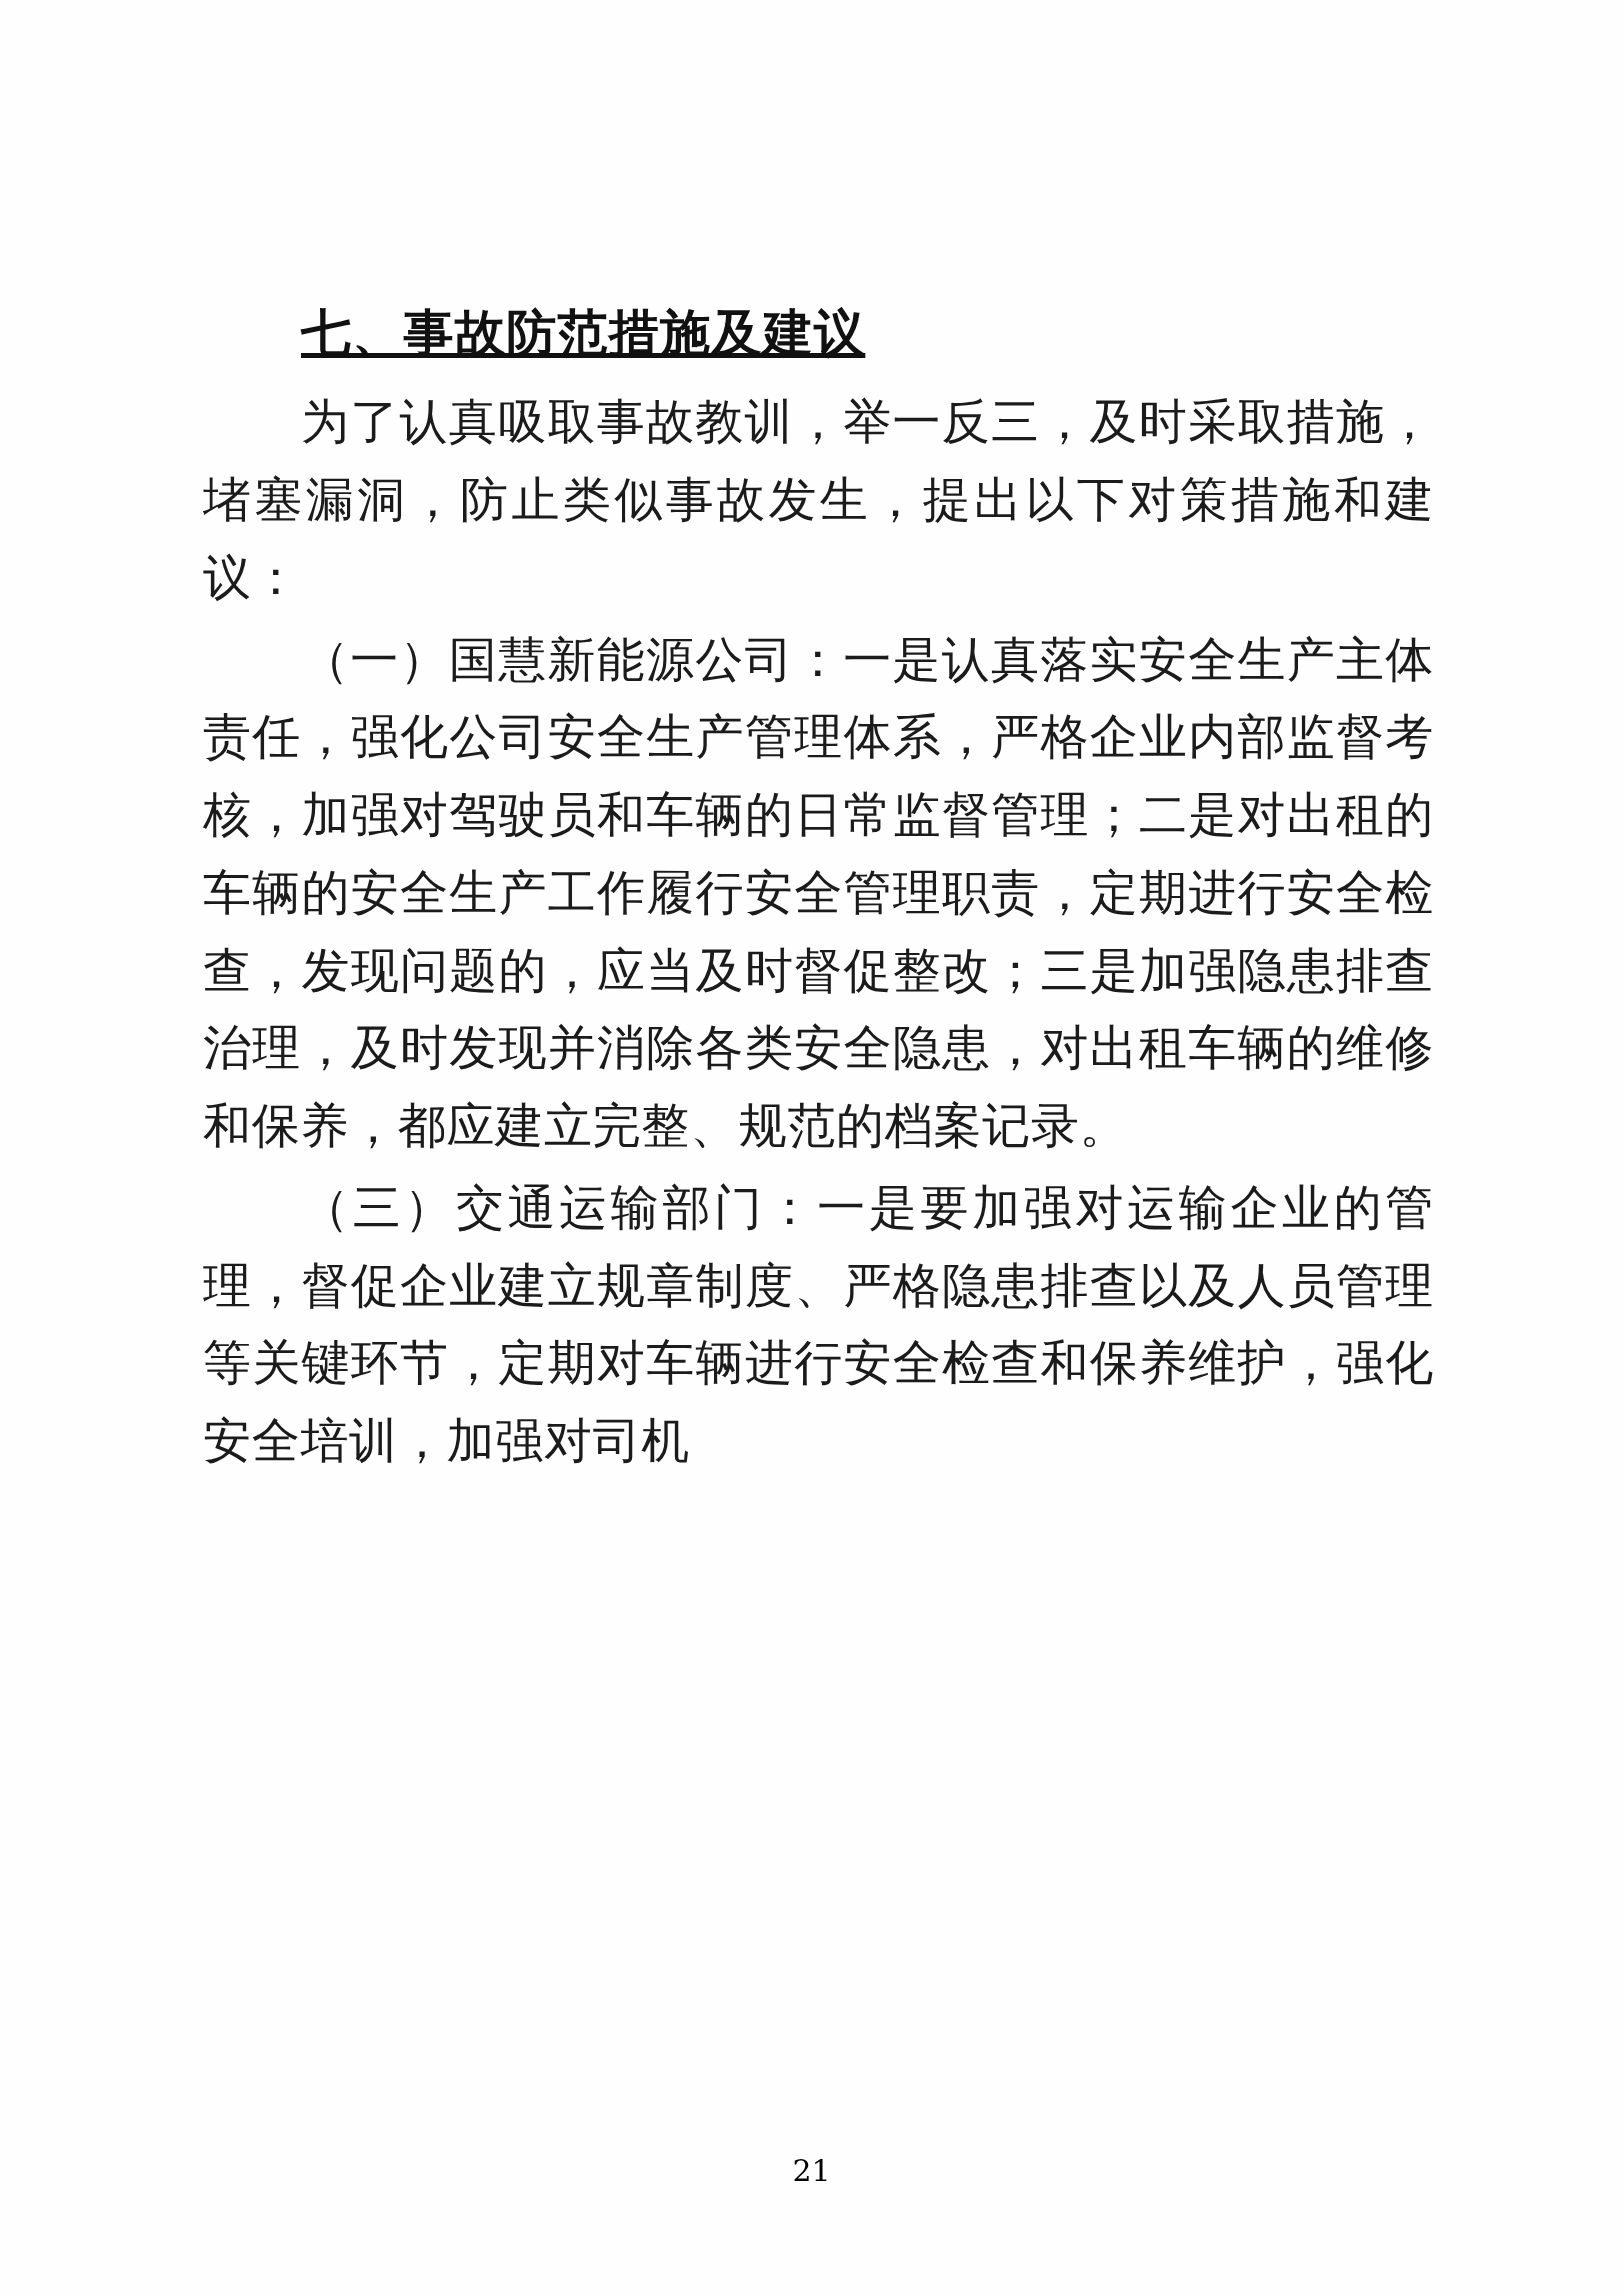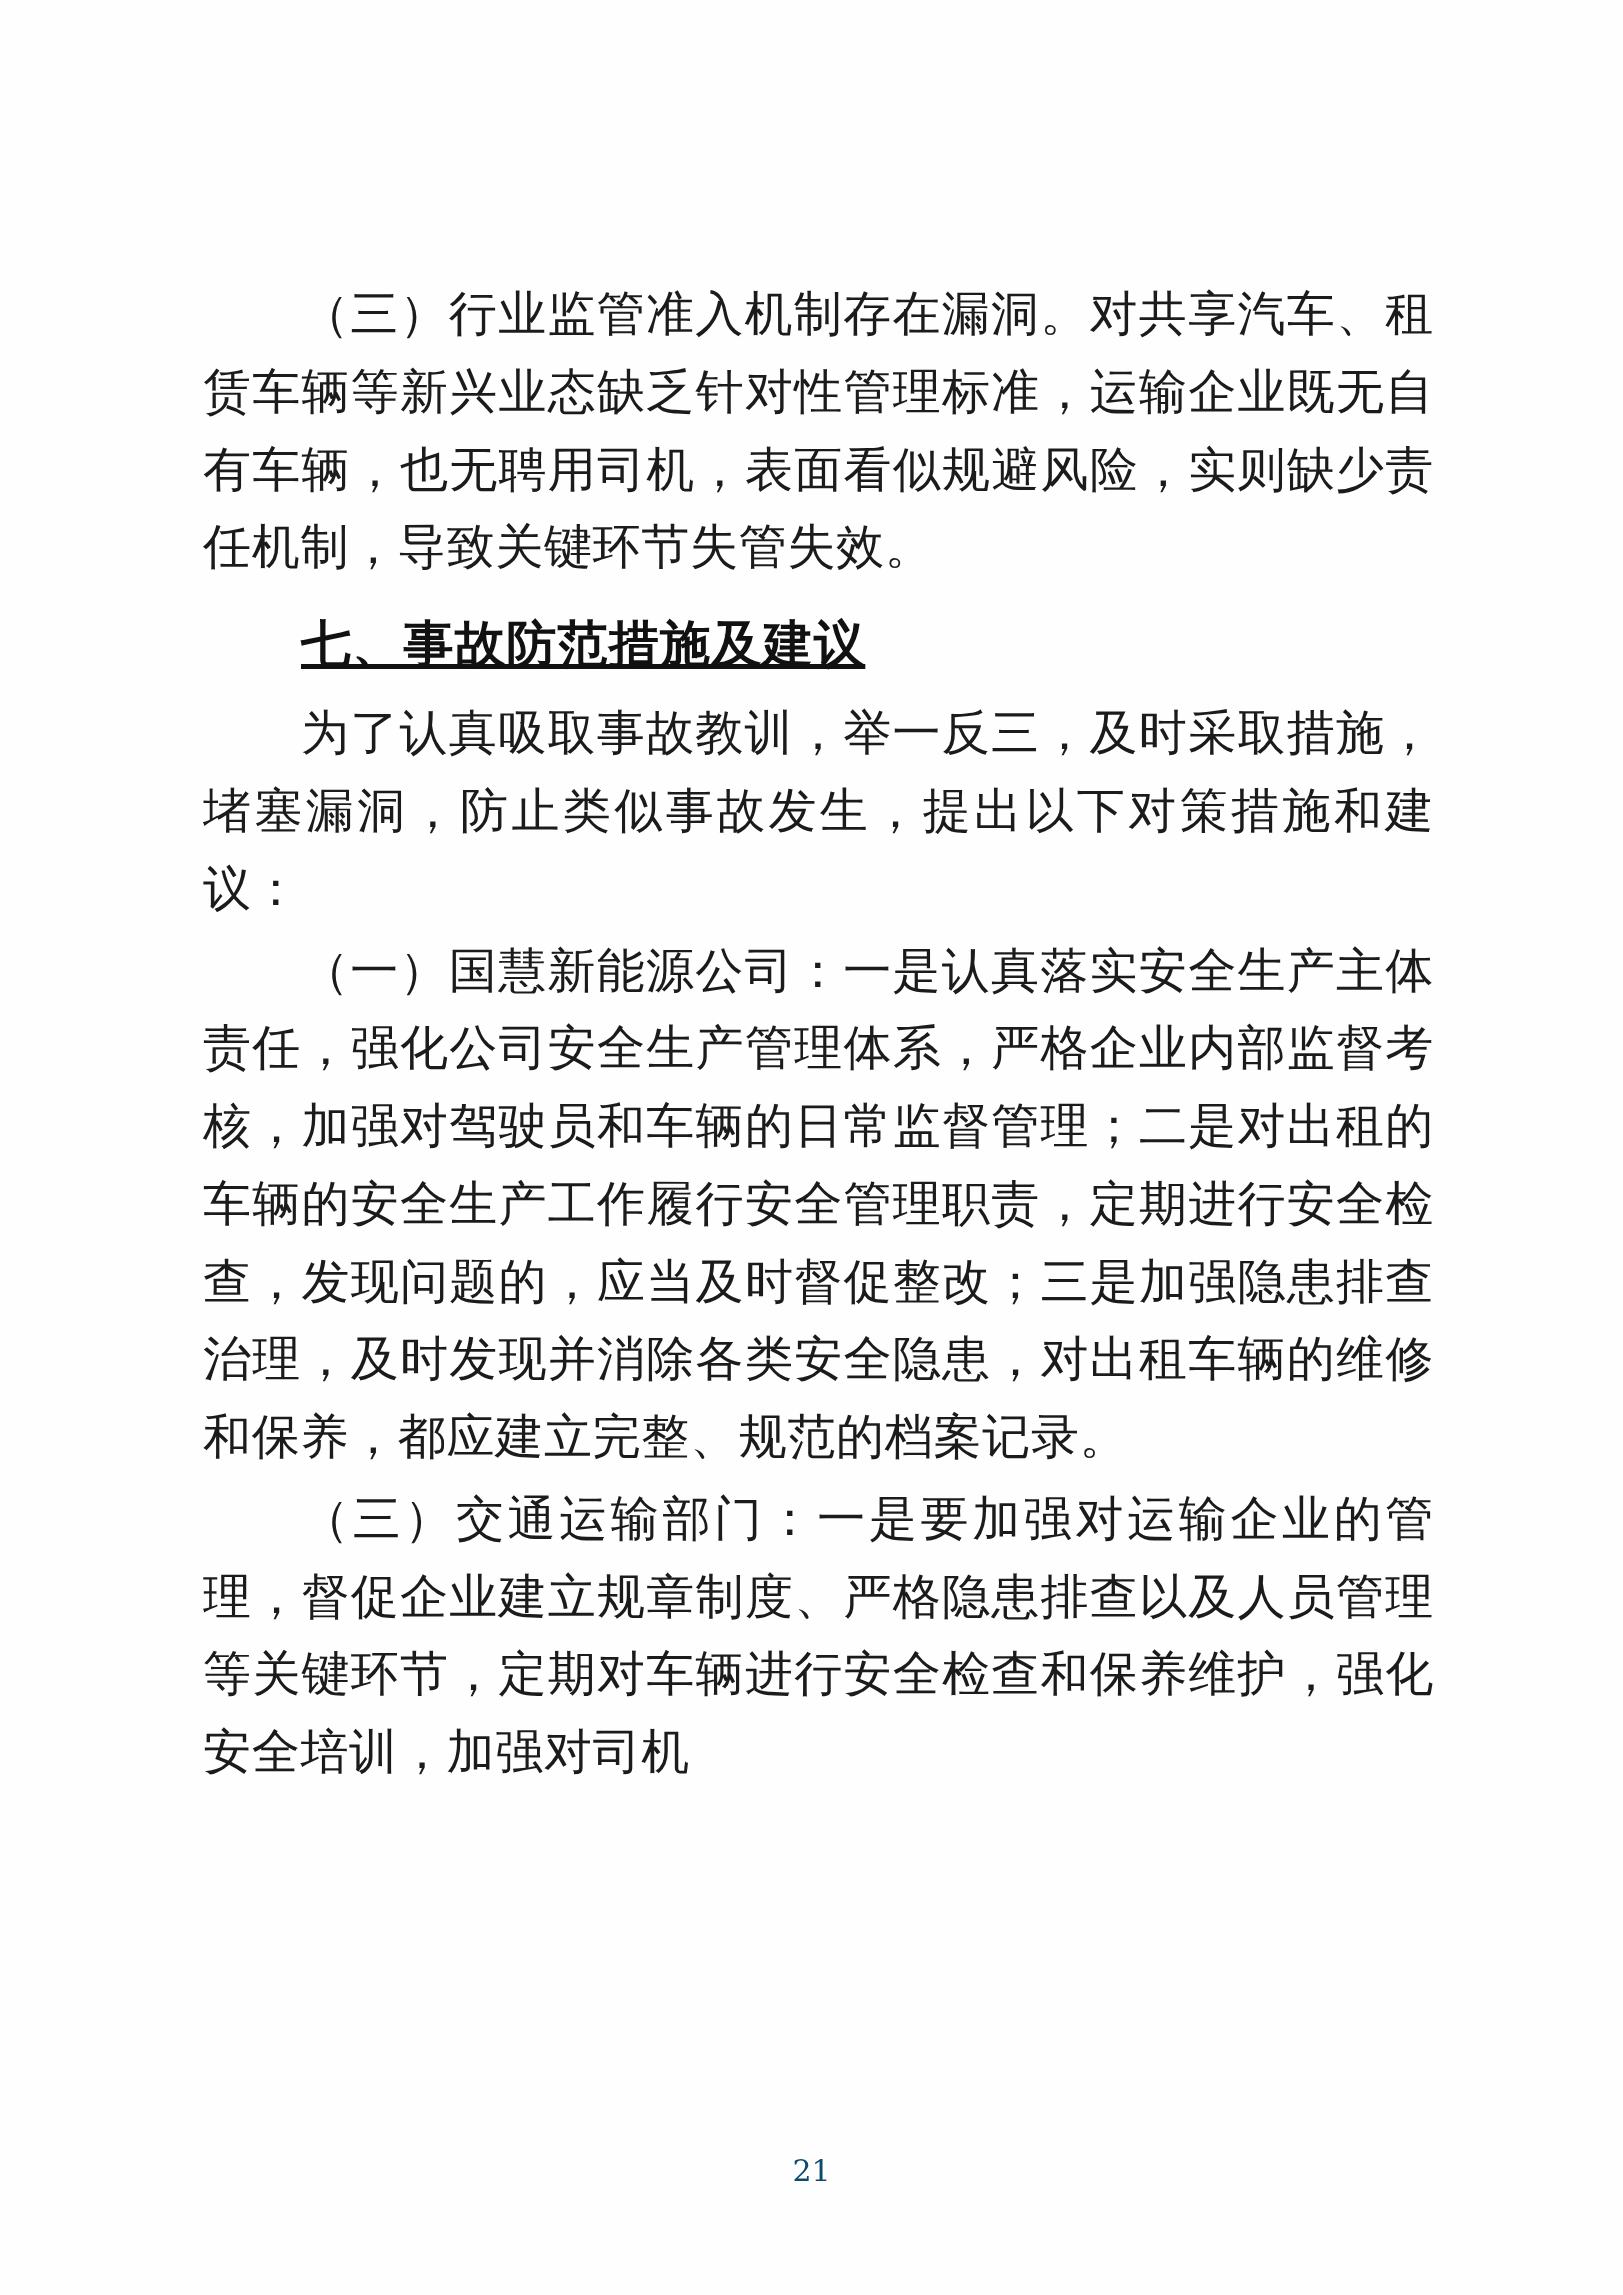--- a/index.html
+++ b/index.html
@@ -48,31 +48,30 @@
     font-family: "DejaVu Sans", sans-serif;
     text-decoration: underline;
   }
   .page-number {
     position: absolute;
     left: 0;
     right: 0;
     top: 2153px;
     text-align: center;
     font-size: 30px;
-    color: #0c4a6e;
+    color: #000000;
     font-family: "DejaVu Serif", serif;
   }
 </style>
 </head>
 <body>
 
 <div class="page">
   <div class="content">
 
-    <p class="para indent">（三）行业监管准入机制存在漏洞。对共享汽车、租赁车辆等新兴业态缺乏针对性管理标准，运输企业既无自有车辆，也无聘用司机，表面看似规避风险，实则缺少责任机制，导致关键环节失管失效。</p>
 
     <h2 class="heading">七、事故防范措施及建议</h2>
 
     <p class="para indent">为了认真吸取事故教训，举一反三，及时采取措施，堵塞漏洞，防止类似事故发生，提出以下对策措施和建议：</p>
 
     <p class="para indent">（一）国慧新能源公司：一是认真落实安全生产主体责任，强化公司安全生产管理体系，严格企业内部监督考核，加强对驾驶员和车辆的日常监督管理；二是对出租的车辆的安全生产工作履行安全管理职责，定期进行安全检查，发现问题的，应当及时督促整改；三是加强隐患排查治理，及时发现并消除各类安全隐患，对出租车辆的维修和保养，都应建立完整、规范的档案记录。</p>
 
 
     <p class="para indent">（三）交通运输部门：一是要加强对运输企业的管理，督促企业建立规章制度、严格隐患排查以及人员管理等关键环节，定期对车辆进行安全检查和保养维护，强化安全培训，加强对司机</p>
 

